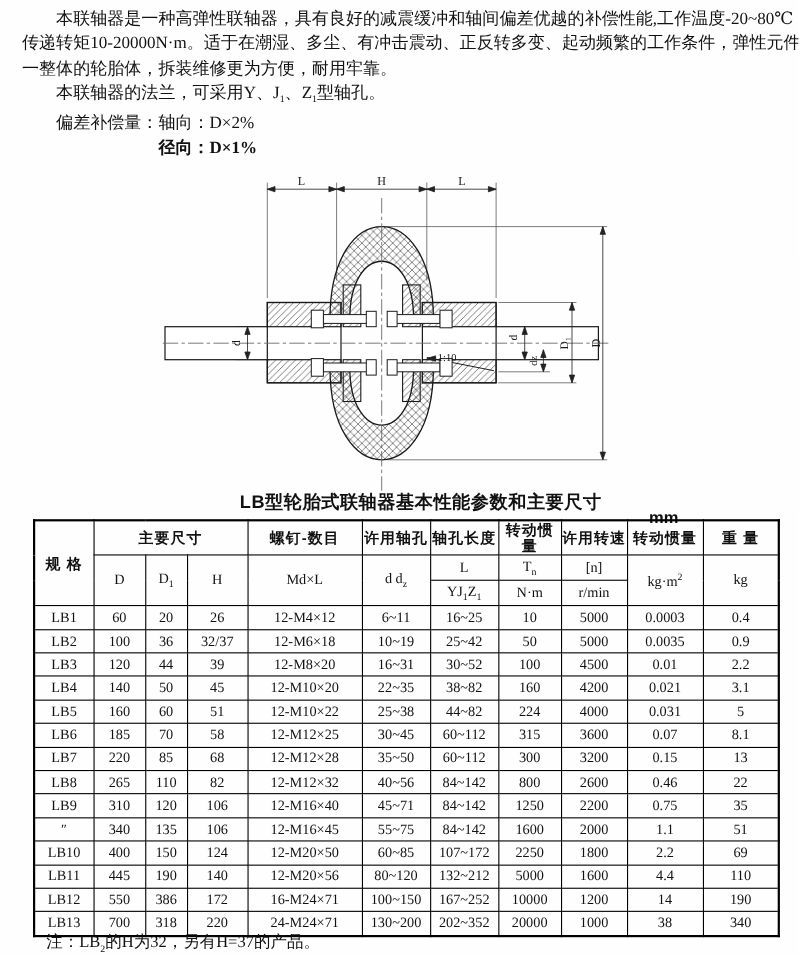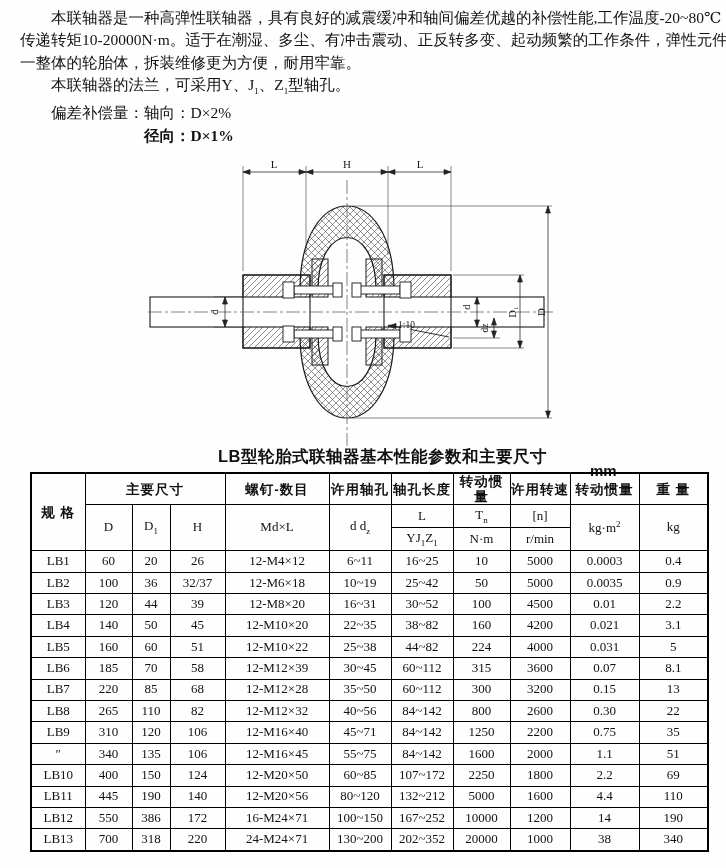--- a/index.html
+++ b/index.html
@@ -278,21 +278,21 @@
           <td>4000</td>
           <td>0.031</td>
           <td>5</td>
         </tr>
 
         <tr>
           <td>LB6</td>
           <td>185</td>
           <td>70</td>
           <td>58</td>
-          <td>12-M12×39</td>
+          <td>12-M12×25</td>
           <td>30~45</td>
           <td>60~112</td>
           <td>315</td>
           <td>3600</td>
           <td>0.07</td>
           <td>8.1</td>
         </tr>
 
         <tr>
           <td>LB7</td>
@@ -311,21 +311,21 @@
         <tr>
           <td>LB8</td>
           <td>265</td>
           <td>110</td>
           <td>82</td>
           <td>12-M12×32</td>
           <td>40~56</td>
           <td>84~142</td>
           <td>800</td>
           <td>2600</td>
-          <td>0.30</td>
+          <td>0.46</td>
           <td>22</td>
         </tr>
 
         <tr>
           <td>LB9</td>
           <td>310</td>
           <td>120</td>
           <td>106</td>
           <td>12-M16×40</td>
           <td>45~71</td>
@@ -401,14 +401,15 @@
           <td>130~200</td>
           <td>202~352</td>
           <td>20000</td>
           <td>1000</td>
           <td>38</td>
           <td>340</td>
         </tr>
       </tbody>
   </table>
 
+  <div class="note">注：LB<sub>2</sub>的H为32，另有H=37的产品。</div>
 
 </div>
 
 </body></html>

